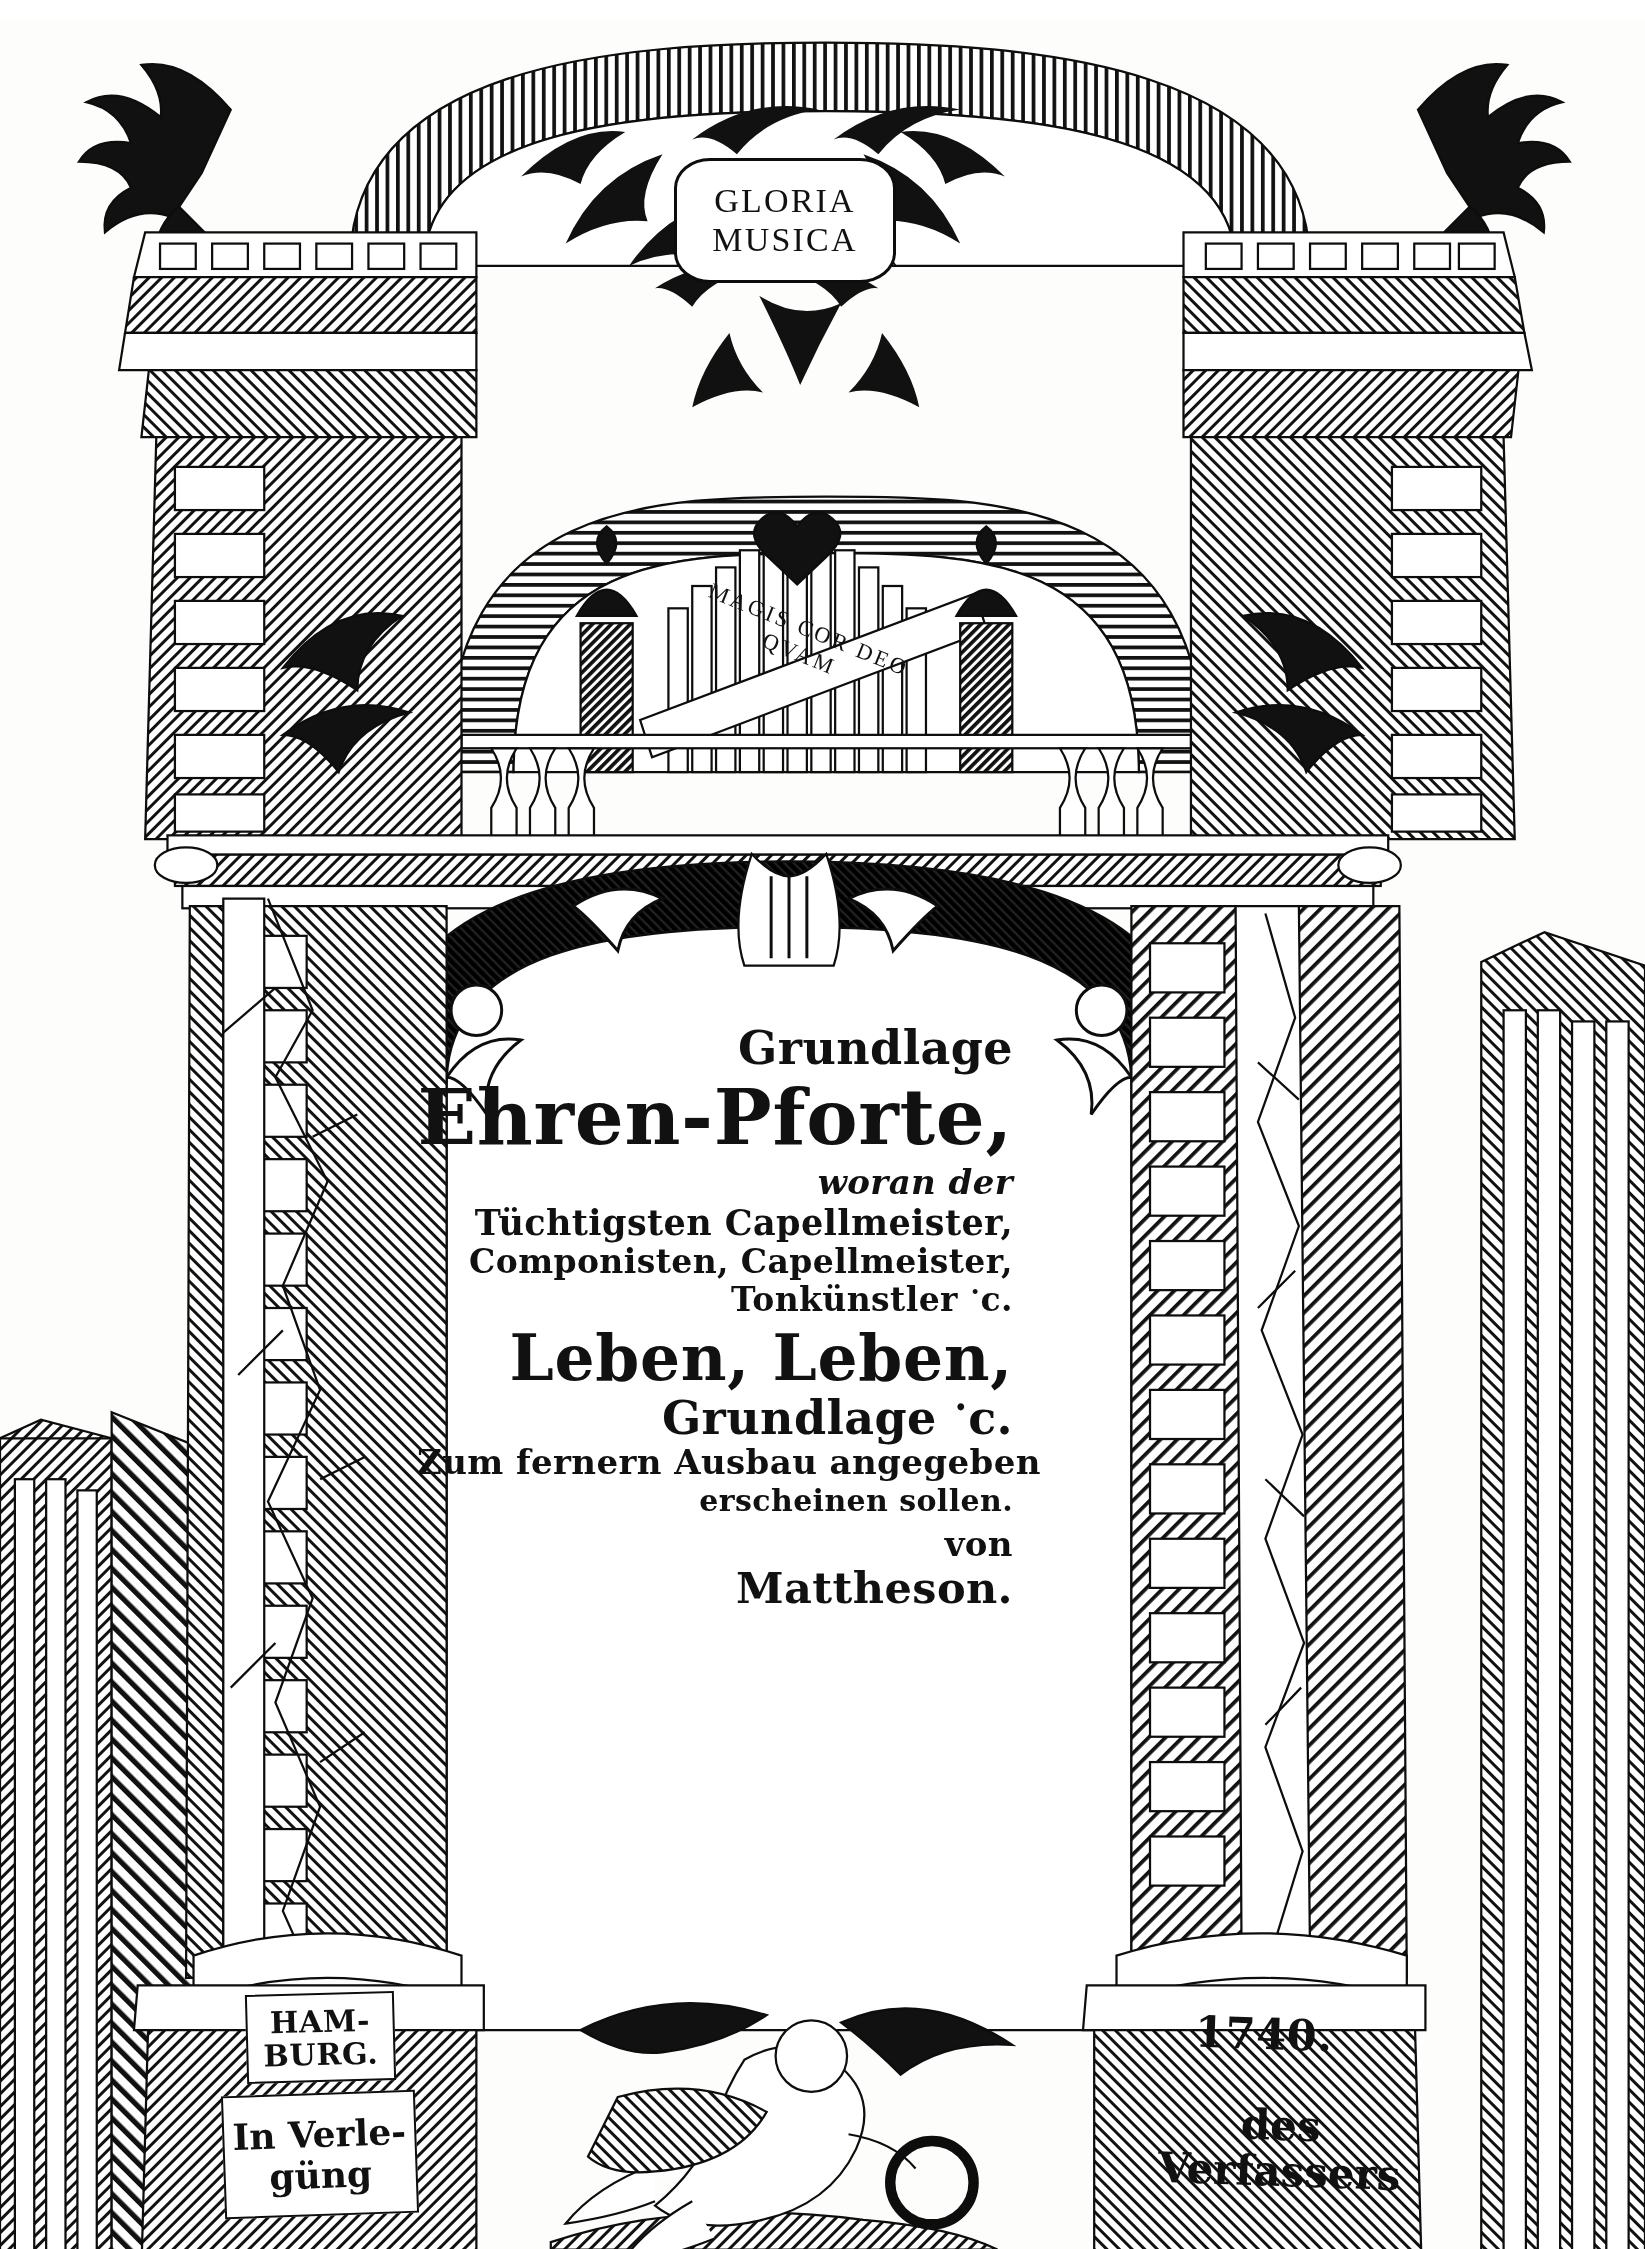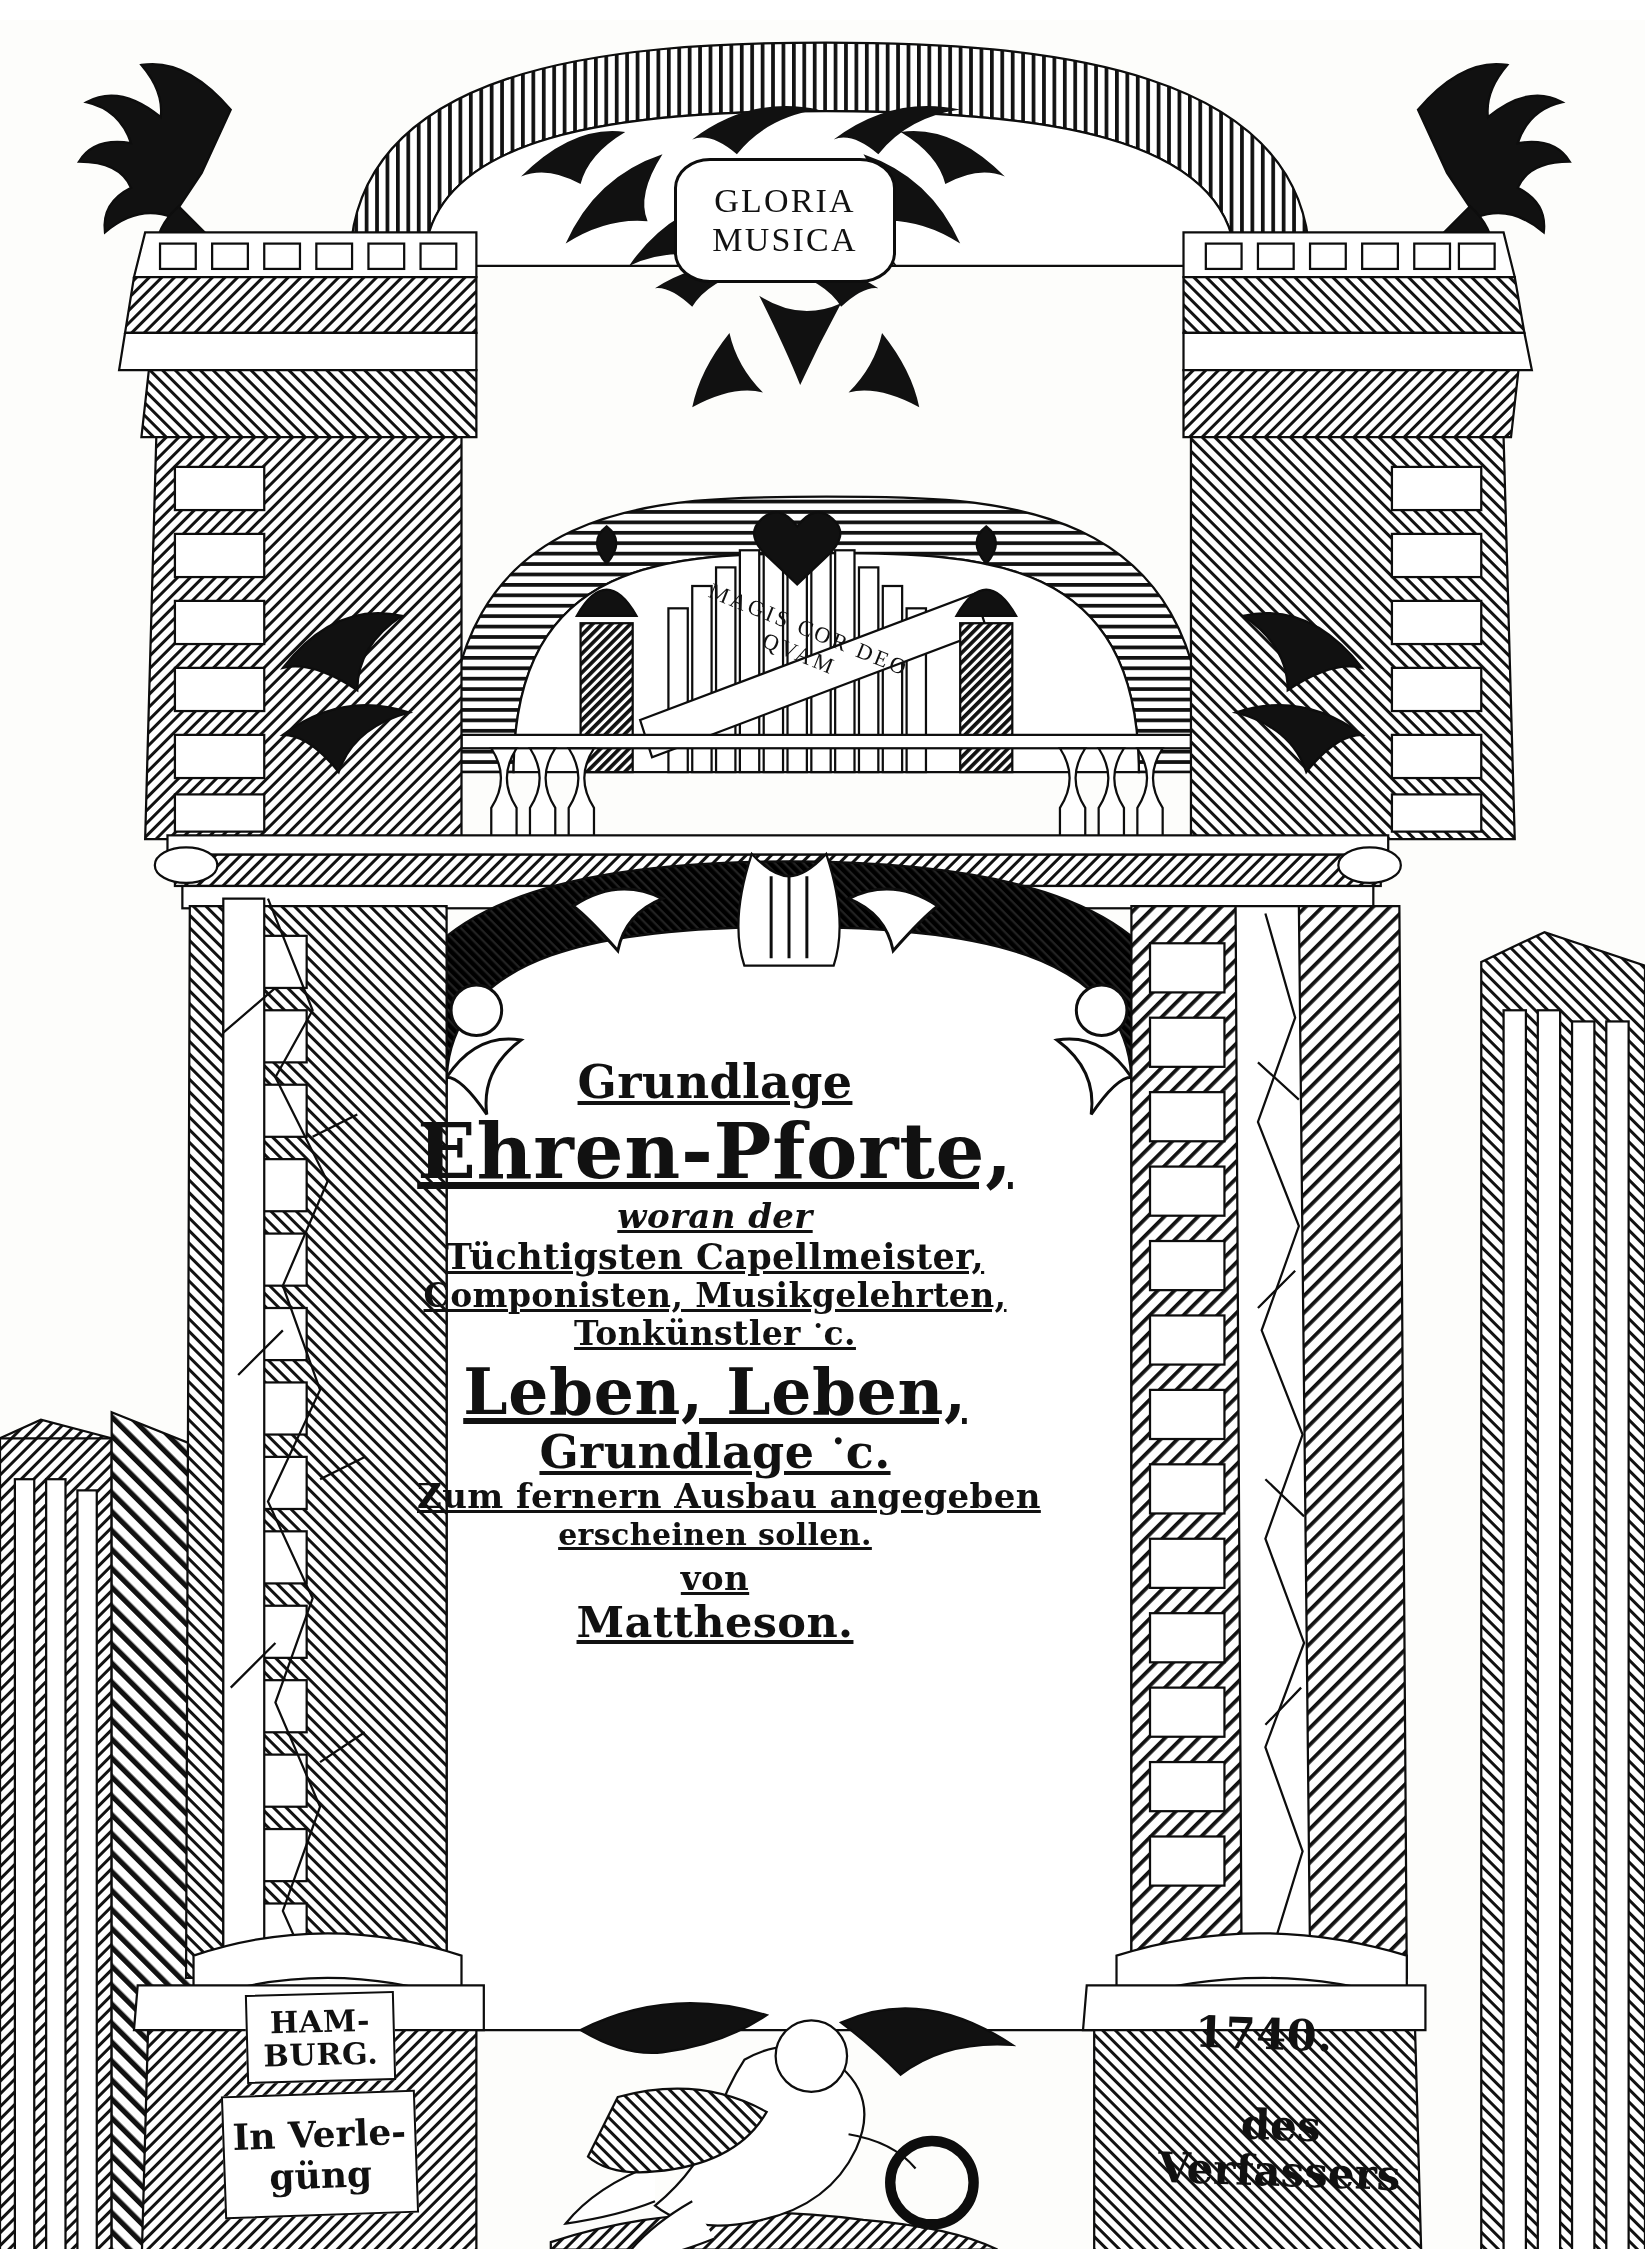--- a/index.html
+++ b/index.html
@@ -19,25 +19,24 @@
     width: 1645px;
     height: 2250px;
     background: #fdfdfb;
     margin-top: 20px;
   }
 
   
   #titleblock {
     position: absolute;
     left: 417px;
-    top: 1038px;
+    top: 1004px;
     width: 596px;
-    text-align: center;
+    text-align: right;
     line-height: 1.05;
-    text-decoration: underline;
   }
   .t-line { display: block; white-space: nowrap; }
   .fraktur {
     font-family: "DejaVu Serif", serif;
     font-weight: 700;
     letter-spacing: 0.4px;
   }
   .l-grundlage { font-size: 46px; margin-bottom: 4.5px; }
   .l-einer { font-size: 36px; margin-bottom: 3px; }
   .l-ehren {
@@ -470,21 +469,21 @@
     <span class="cl">MUSICA</span>
   </div>
 
   <div id="organ-banner">MAGIS COR DEO QVAM</div>
 
   <div id="titleblock">
     <span class="t-line fraktur l-grundlage">Grundlage</span>
     <span class="t-line fraktur l-ehren">Ehren-Pforte,</span>
     <span class="t-line fraktur l-woran">woran der</span>
     <span class="t-line fraktur l-tuecht">Tüchtigsten Capellmeister,</span>
-    <span class="t-line fraktur l-comp">Componisten, Musikgelehrten,</span>
+    <span class="t-line fraktur l-comp">Componisten, Capellmeister,</span>
     <span class="t-line fraktur l-tonk">Tonkünstler ॱc.</span>
     <span class="t-line fraktur l-leben">Leben, Leben,</span>
     <span class="t-line fraktur l-verdienste">Grundlage ॱc.</span>
     <span class="t-line fraktur l-zumfernern">Zum fernern Ausbau angegeben</span>
     <span class="t-line fraktur l-erscheinen">erscheinen sollen.</span>
     <span class="t-line fraktur l-von">von</span>
     <span class="t-line fraktur l-mattheson">Mattheson.</span>
   </div>
 
   <div class="plaque" id="plaque-hamburg">

